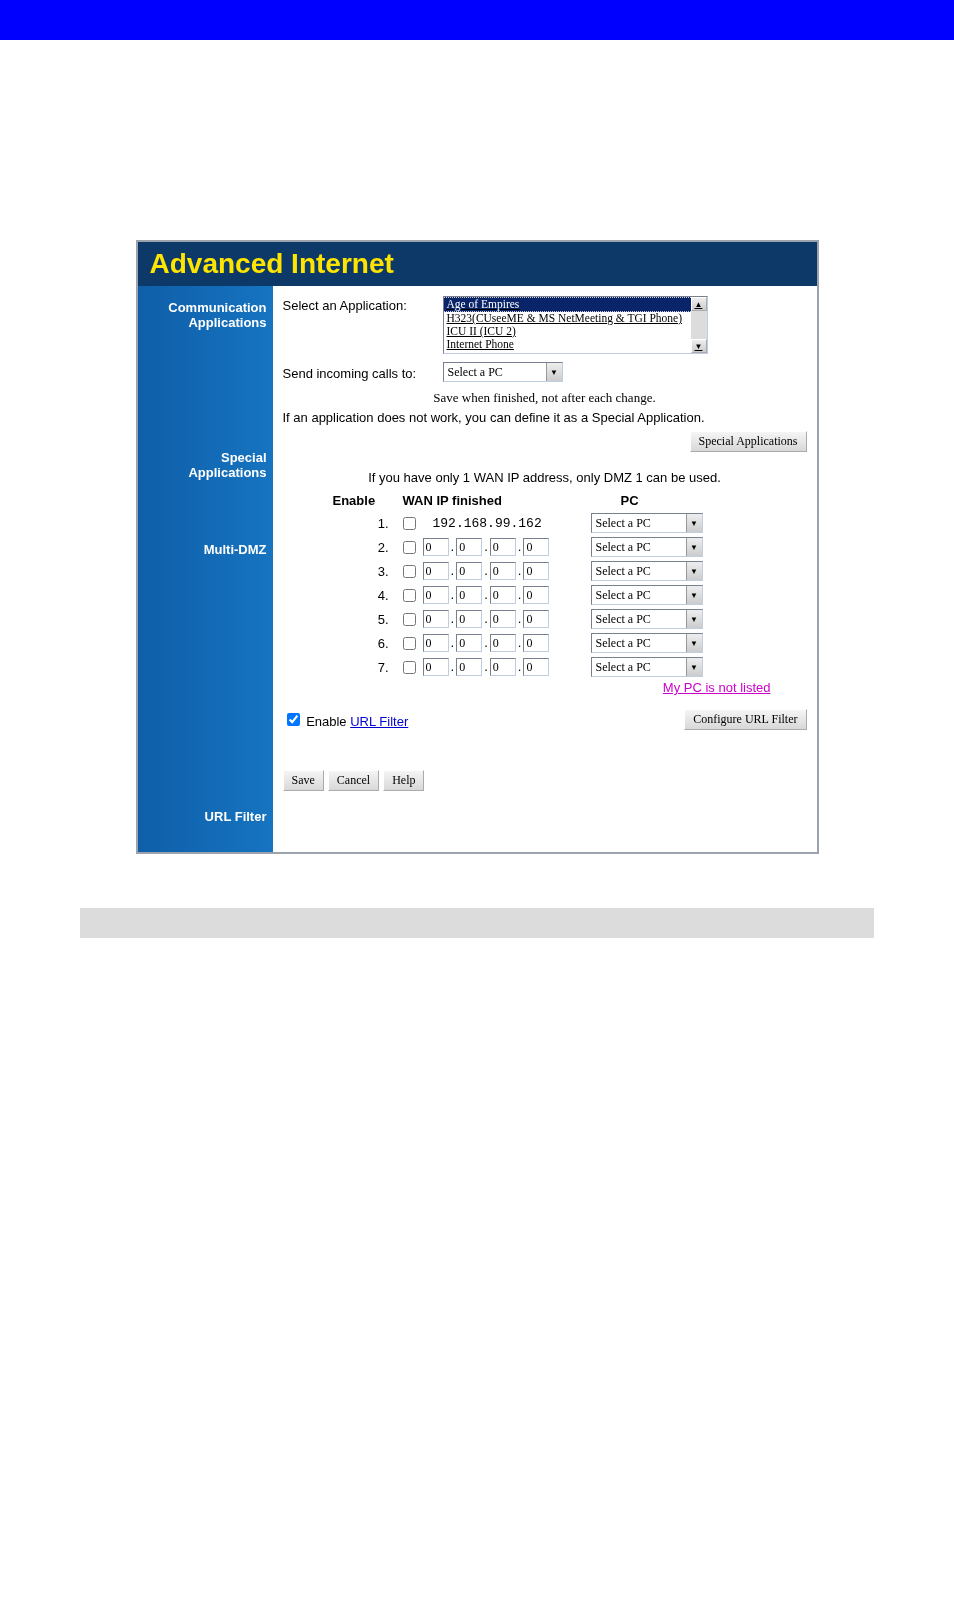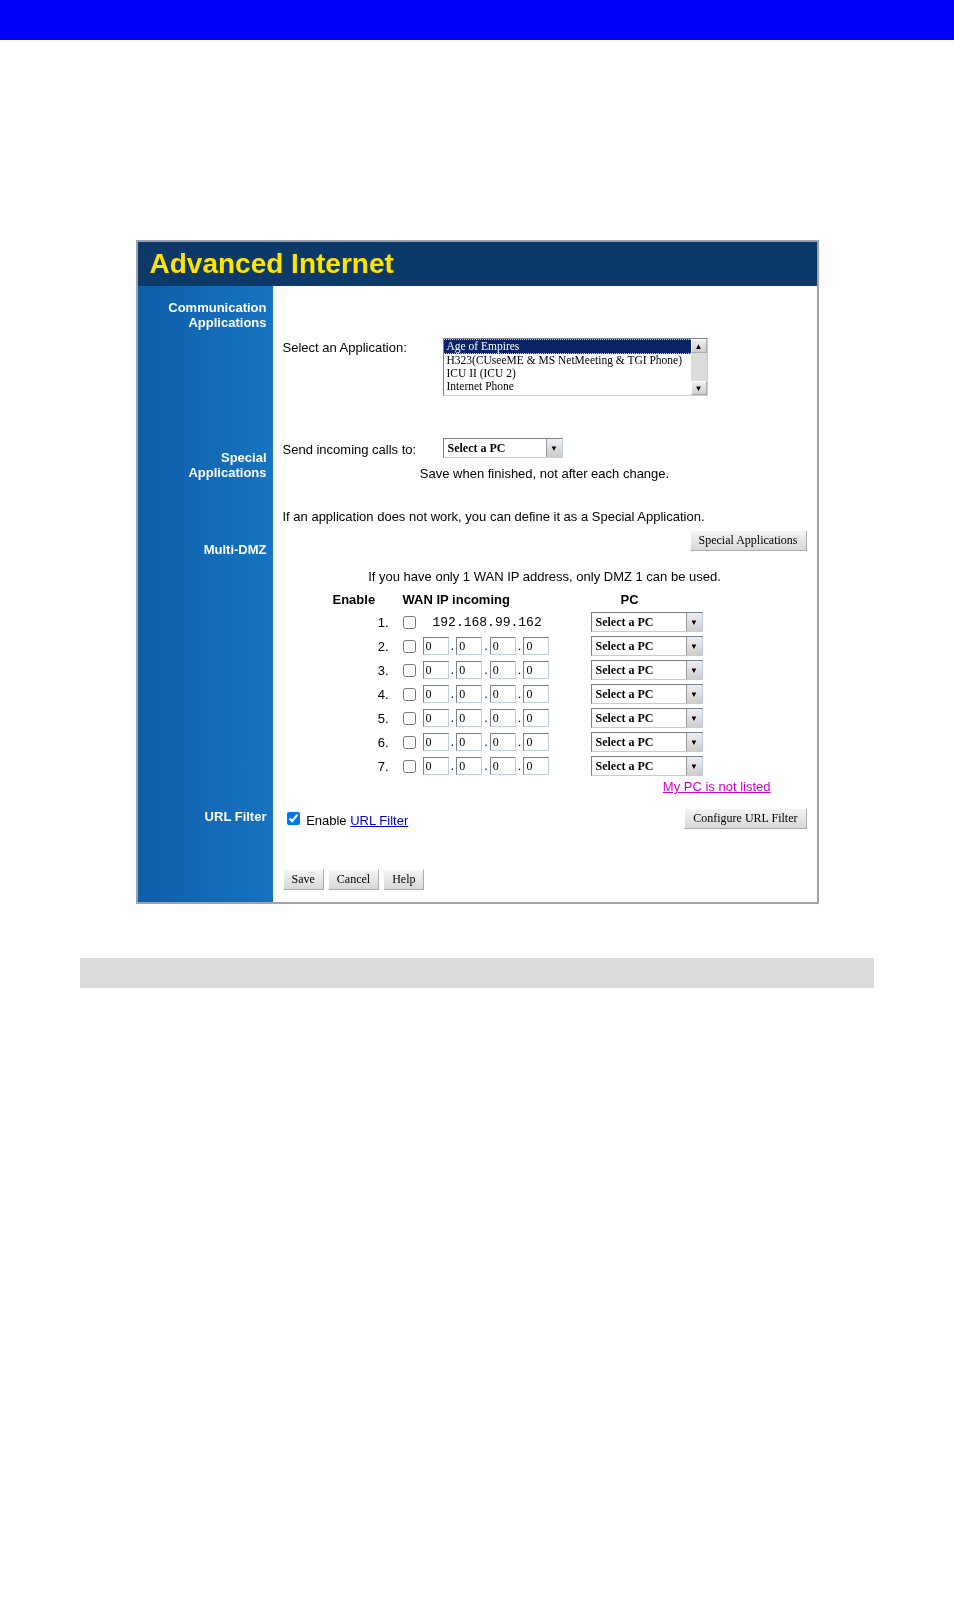--- a/index.html
+++ b/index.html
@@ -50,31 +50,32 @@
   }
   .side-label.special { margin-bottom: 62px; }
   .side-label.multi { margin-bottom: 252px; }
   .side-label.url { margin-bottom: 0; }
   .content {
     flex: 1;
     padding: 10px 10px 12px 10px;
     color: #000;
     font-size: 13px;
   }
-  .row { display: flex; align-items: flex-start; margin-bottom: 8px; margin-top: 42px; }
+  .row { display: flex; align-items: flex-start; margin-bottom: 8px; }
   .label-col { width: 160px; padding-top: 2px; }
   .listbox {
     border: 1px inset #bfcde0;
     width: 265px;
     height: 58px;
     background: #fff;
     font-family: "Times New Roman", serif;
     font-size: 11.5px;
     position: relative;
     display: flex;
+    text-decoration: underline;
   }
   .listbox-items { flex: 1; overflow: hidden; }
   .listbox-item { padding: 0 3px; line-height: 13px; white-space: nowrap; }
   .listbox-item.selected { background: #0a246a; color: #fff; border: 1px dotted #ccc; border-left: none; border-right: none; }
   .listbox-scroll {
     width: 16px;
     background: #dcdcdc;
     display: flex;
     flex-direction: column;
     justify-content: space-between;
@@ -92,34 +93,35 @@
   }
   .sel {
     border: 1px inset #bfcde0;
     background: #fff;
     font-family: "Times New Roman", serif;
     font-size: 12px;
     height: 20px;
     display: inline-flex;
     align-items: center;
   }
-  .sel-text { padding: 8px 4px; flex: 1; font-weight: bold; }
+  .sel-text { padding: 8px 4px; flex: 1; }
   .sel-arrow {
     width: 16px;
     height: 100%;
     background: linear-gradient(#eee,#ccc);
     border-left: 1px solid #999;
     display: flex;
     align-items: center;
     justify-content: center;
     font-size: 8px;
   }
   .centered-note {
     text-align: center;
-    margin: 6px 0 28px 0;
+    margin: 6px 0 4px 0;
+    font-family: Liberation Serif, serif;
   }
   .win-btn {
     background: linear-gradient(#f5f5f5,#d8d8d8);
     border: 1px outset #fff;
     font-family: "Times New Roman", serif;
     font-size: 12px;
     padding: 2px 8px;
     cursor: pointer;
   }
   .table-head {
@@ -240,21 +242,21 @@
         <div>If an application does not work, you can define it as a Special Application.</div>
         <div class="right-align">
           <button class="win-btn">Special Applications</button>
         </div>
 
         <div style="margin-top:18px;text-align:center;">If you have only 1 WAN IP address, only DMZ 1 can be used.</div>
 
         <div style="padding-left:50px;">
           <div class="table-head">
             <div class="col-head-en">Enable</div>
-            <div class="col-head-wan">WAN IP incoming</div>
+            <div class="col-head-wan">WAN IP finished</div>
             <div class="col-head-pc">PC</div>
           </div>
 
           <div class="dmz-row">
             <div class="col-num">1.</div>
             <div class="col-en"><input type="checkbox" class="cb" style=""></div>
             <div class="ip-static">192.168.99.162</div>
             <div class="sel pc-sel">
               <div class="sel-text">Select a PC</div>
               <div class="sel-arrow">▼</div>

